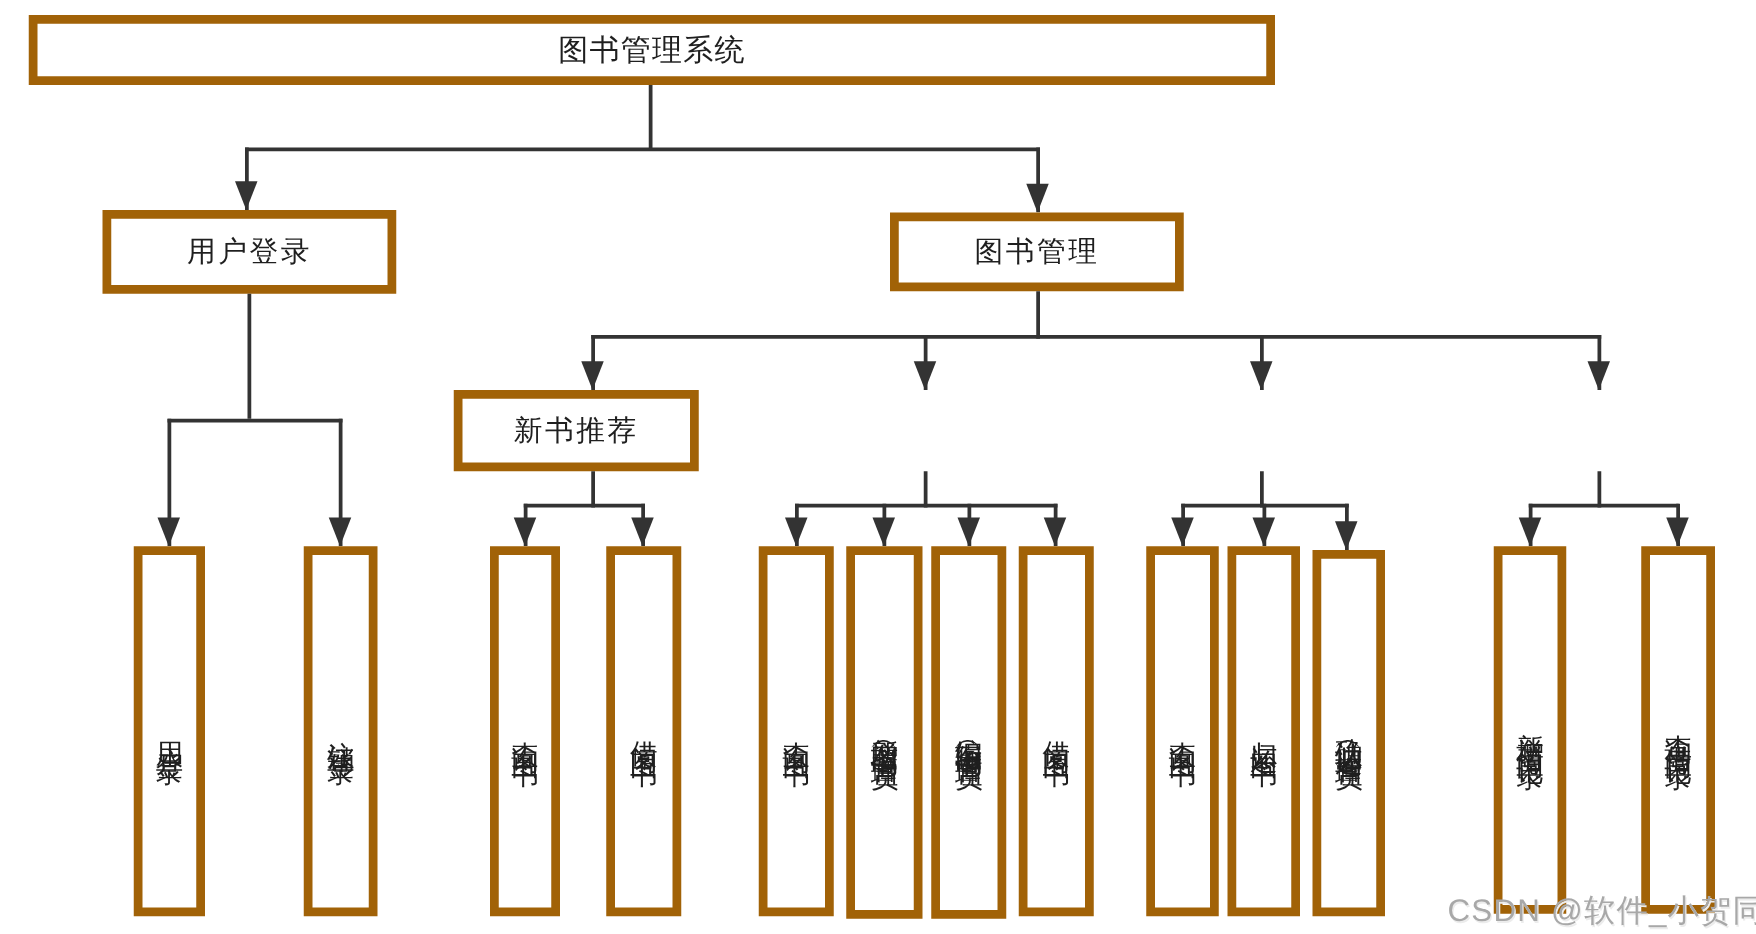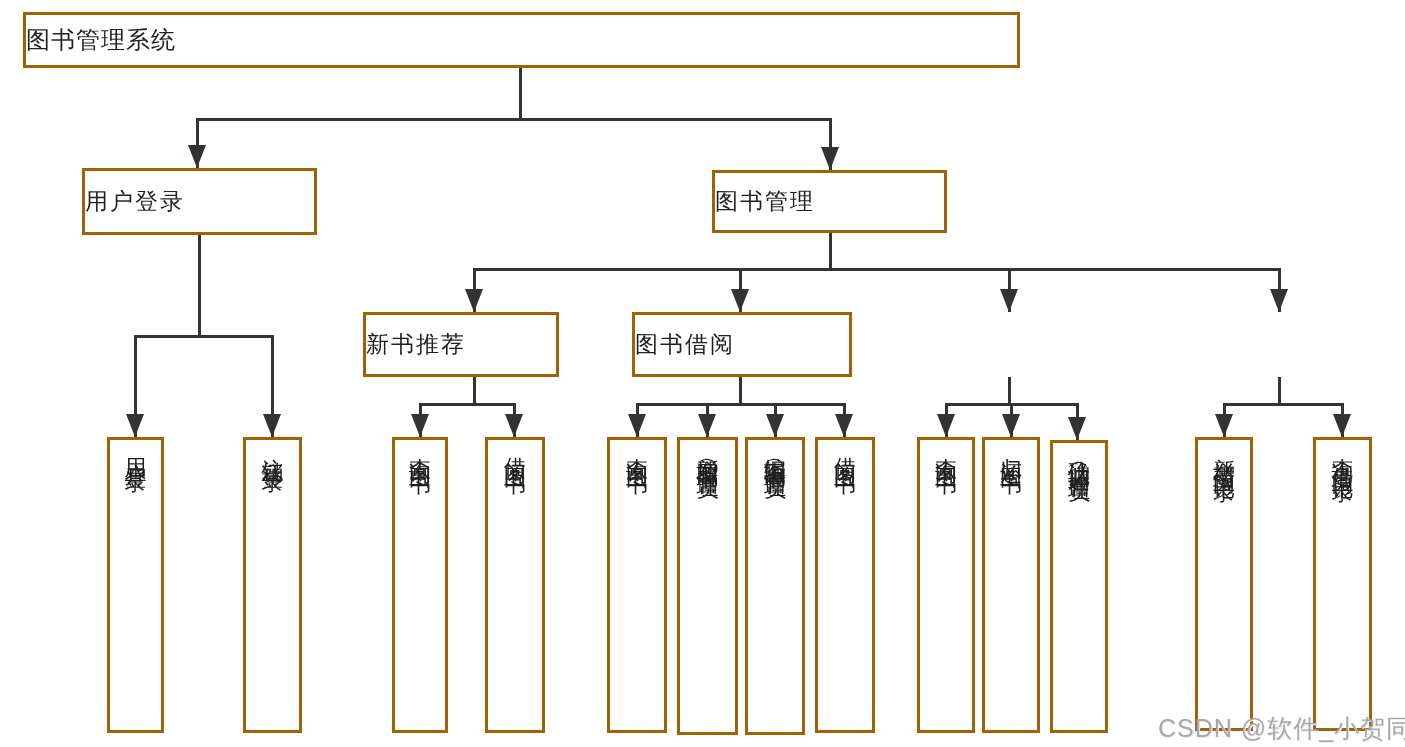--- a/index.html
+++ b/index.html
@@ -8,25 +8,25 @@
     width: 1405px;
     height: 747px;
     background: #ffffff;
     font-family: "Liberation Sans", "DejaVu Sans", sans-serif;
     color: #1f1f1f;
     overflow: hidden;
   }
   .box {
     position: absolute;
     box-sizing: border-box;
-    border: 3px solid #a16207;
+    border: 7px solid #a16207;
     background: #ffffff;
     display: flex;
     align-items: center;
-    justify-content: flex-start;
+    justify-content: center;
   }
   .hlabel { font-size: 23px; letter-spacing: 2px; white-space: nowrap; }
   .root-label { font-size: 24px; letter-spacing: 1px; }
   .leaf {
     writing-mode: vertical-rl;
     text-orientation: mixed;
   }
   .leaf span { font-size: 22px; letter-spacing: 5px; line-height: 1; }
   .leaf.long span { letter-spacing: 3px; }
   .vline, .hline { position: absolute; background: #333333; }
@@ -93,23 +93,20 @@
     <div class="vline" style="left:739px; top:268px; height:44px;"></div>
     <div class="arrow" style="left:731px; top:289px;"></div>
     <div class="vline" style="left:1008px; top:268px; height:44px;"></div>
     <div class="arrow" style="left:1000px; top:289px;"></div>
     <div class="vline" style="left:1278px; top:268px; height:44px;"></div>
     <div class="arrow" style="left:1270px; top:289px;"></div>
   </div>
 
   <div class="box" style="left:363px; top:312px; width:196px; height:65px;">
     <span class="hlabel">新书推荐</span>
-  </div>
-  <div class="box" style="left:632px; top:312px; width:220px; height:65px;">
-    <span class="hlabel">图书借阅</span>
   </div>
 
   <div>
     <div class="vline" style="left:473px; top:377px; height:29px;"></div>
     <div class="hline" style="left:419px; top:403px; width:97px;"></div>
     <div class="vline" style="left:419px; top:403px; height:34px;"></div>
     <div class="arrow" style="left:411px; top:414px;"></div>
     <div class="vline" style="left:513px; top:403px; height:34px;"></div>
     <div class="arrow" style="left:505px; top:414px;"></div>
   </div>

